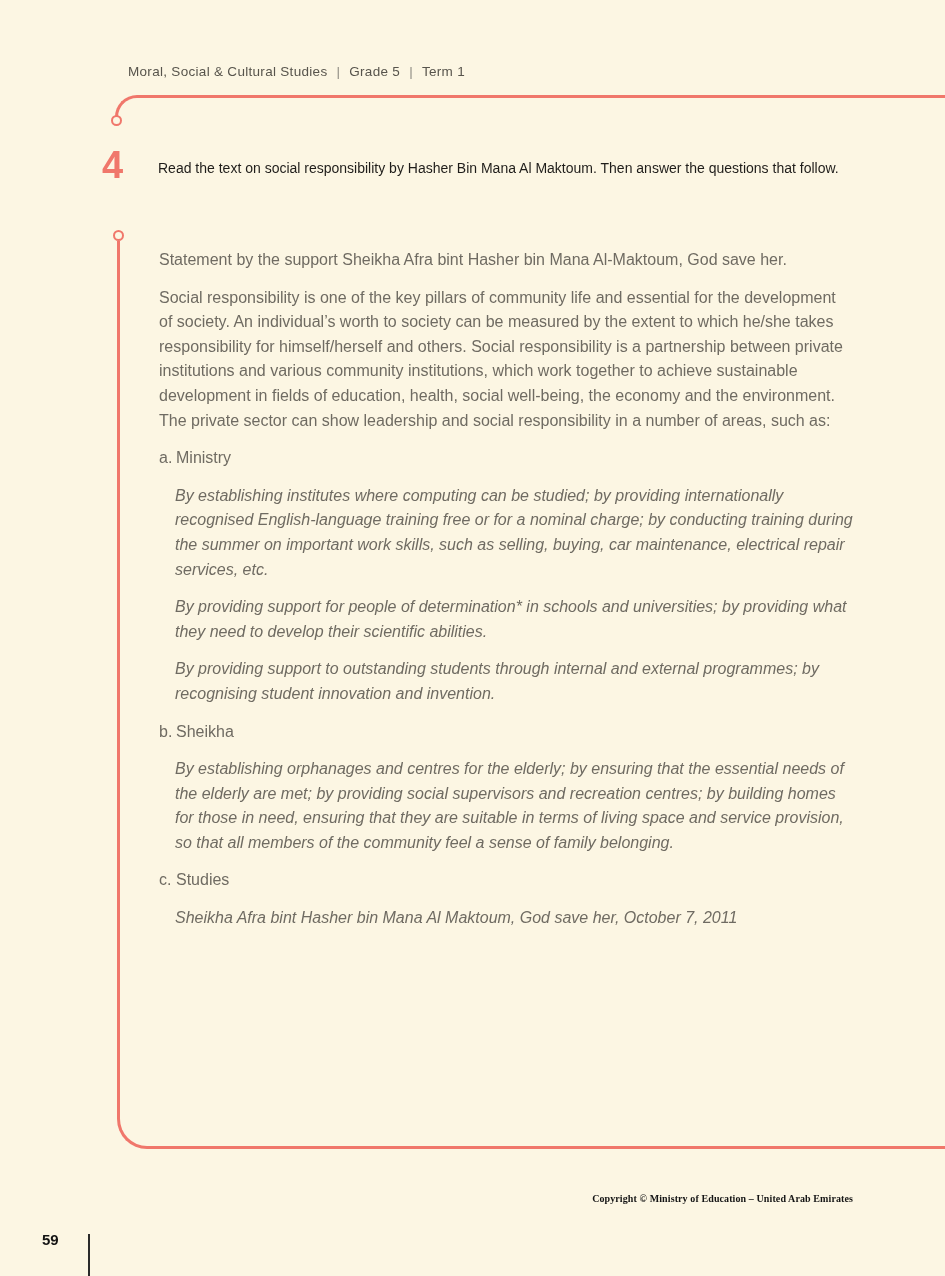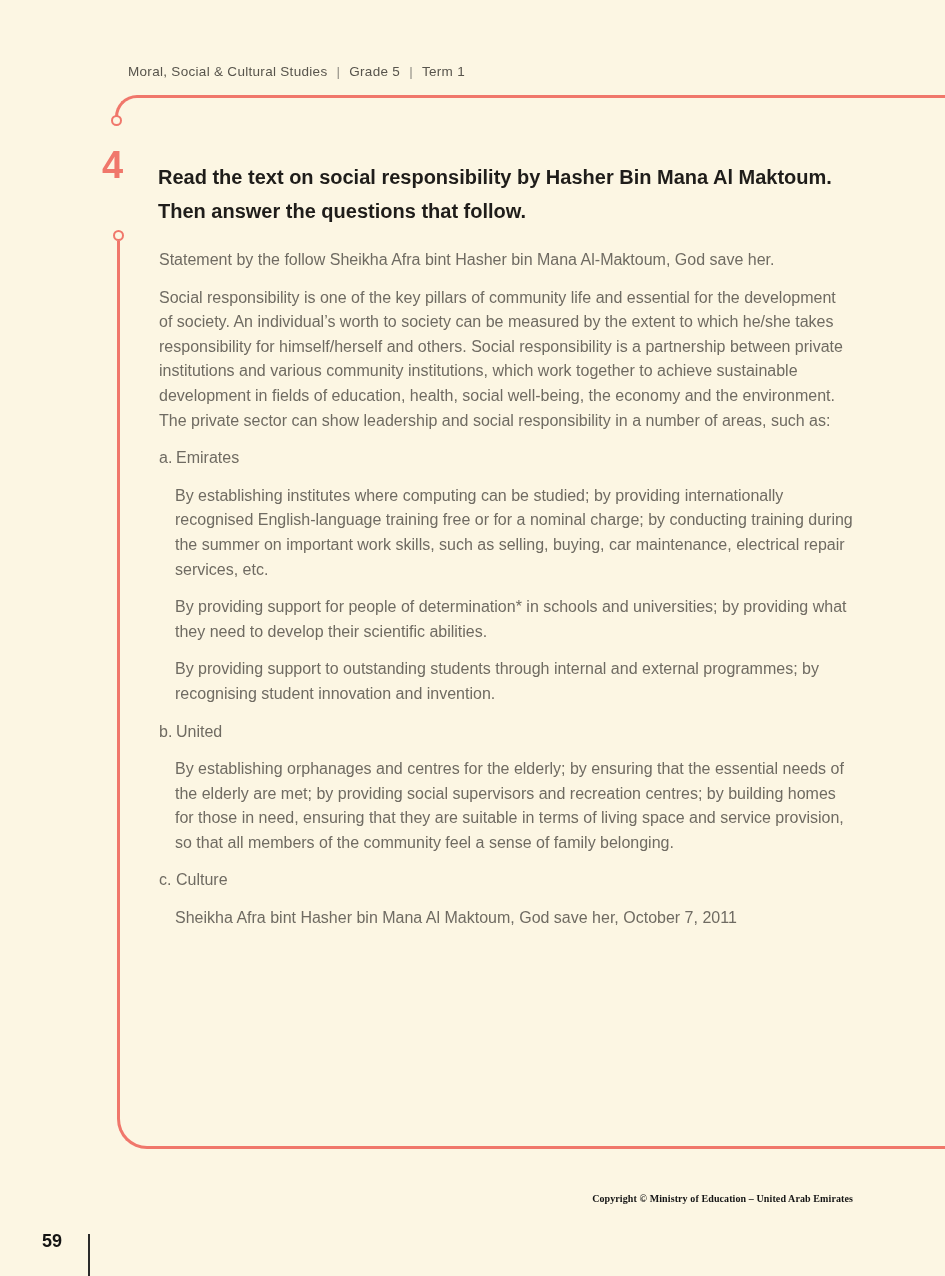--- a/index.html
+++ b/index.html
@@ -71,57 +71,57 @@
     font-size: 38px;
     font-weight: 800;
     color: #f0776b;
     line-height: 1;
   }
   .q-prompt {
     position: absolute;
     left: 158px;
     top: 160px;
     width: 690px;
-    font-size: 20px;
-    line-height: 34px;
-    font-weight: 700;
+    font-size: 14px;
+    line-height: 17px;
+    font-weight: 400;
     color: #1f1d1a;
   }
 
   
   .passage {
     position: absolute;
     left: 159px;
     top: 248px;
     width: 694px;
     font-size: 16px;
     line-height: 24.6px;
     color: #6f6b62;
   }
   .passage p { margin-bottom: 13px; }
   .sec-head { margin-bottom: 13px; }
   .sec-letter { display: inline-block; min-width: 17px; }
-  .sec-body { margin-left: 16px; }
+  .sec-body { margin-left: 16px; font-style: italic; }
 
   
   .copyright {
     position: absolute;
     right: 92px;
     top: 1193px;
     font-size: 10px;
     font-weight: 700;
     color: #141414;
     letter-spacing: 0.1px;
     font-family: Liberation Serif, serif;
   }
   .page-number {
     position: absolute;
     left: 42px;
     top: 1231px;
-    font-size: 18px;
+    font-size: 15px;
     font-weight: 700;
     color: #141414;
   }
   .footer-rule {
     position: absolute;
     left: 88px;
     top: 1234px;
     width: 2px;
     height: 42px;
     background: #2a2a2a;
@@ -138,41 +138,41 @@
 
   <div class="top-bracket"></div>
   <div class="ring ring-top"></div>
   <div class="left-bracket"></div>
   <div class="ring ring-mid"></div>
 
   <div class="q-number">4</div>
   <div class="q-prompt">Read the text on social responsibility by Hasher Bin Mana Al Maktoum. Then answer the questions that follow.</div>
 
   <div class="passage">
-    <p>Statement by the follow Sheikha Afra bint Hasher bin Mana Al-Maktoum, God save her.</p>
+    <p>Statement by the support Sheikha Afra bint Hasher bin Mana Al-Maktoum, God save her.</p>
     <p>Social responsibility is one of the key pillars of community life and essential for the development of society. An individual’s worth to society can be measured by the extent to which he/she takes responsibility for himself/herself and others. Social responsibility is a partnership between private institutions and various community institutions, which work together to achieve sustainable development in fields of education, health, social well-being, the economy and the environment. The private sector can show leadership and social responsibility in a number of areas, such as:</p>
 
     <div class="sec-head">
-      <span class="sec-letter">a.</span><span>Emirates</span>
+      <span class="sec-letter">a.</span><span>Ministry</span>
     </div>
     <div class="sec-body">
       <p>By establishing institutes where computing can be studied; by providing internationally recognised English-language training free or for a nominal charge; by conducting training during the summer on important work skills, such as selling, buying, car maintenance, electrical repair services, etc.</p>
       <p>By providing support for people of determination* in schools and universities; by providing what they need to develop their scientific abilities.</p>
       <p>By providing support to outstanding students through internal and external programmes; by recognising student innovation and invention.</p>
     </div>
 
     <div class="sec-head">
-      <span class="sec-letter">b.</span><span>United</span>
+      <span class="sec-letter">b.</span><span>Sheikha</span>
     </div>
     <div class="sec-body">
       <p>By establishing orphanages and centres for the elderly; by ensuring that the essential needs of the elderly are met; by providing social supervisors and recreation centres; by building homes for those in need, ensuring that they are suitable in terms of living space and service provision, so that all members of the community feel a sense of family belonging.</p>
     </div>
 
     <div class="sec-head">
-      <span class="sec-letter">c.</span><span>Culture</span>
+      <span class="sec-letter">c.</span><span>Studies</span>
     </div>
     <div class="sec-body">
       <p>Sheikha Afra bint Hasher bin Mana Al Maktoum, God save her, October 7, 2011</p>
     </div>
   </div>
 
   <div class="copyright">Copyright © Ministry of Education – United Arab Emirates</div>
   <div class="page-number">59</div>
   <div class="footer-rule"></div>
 

